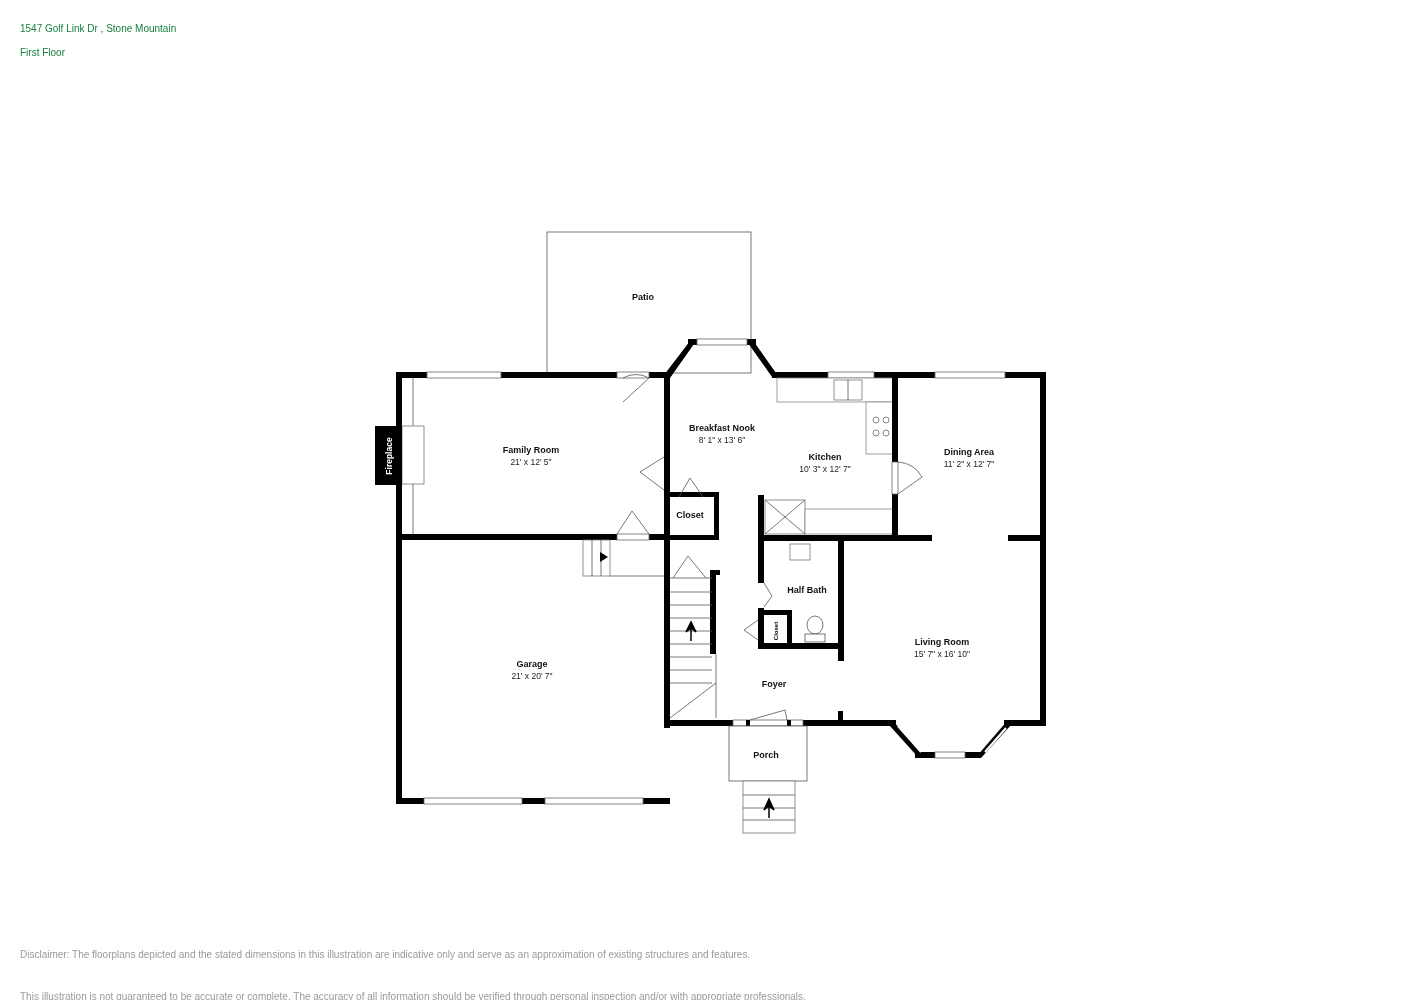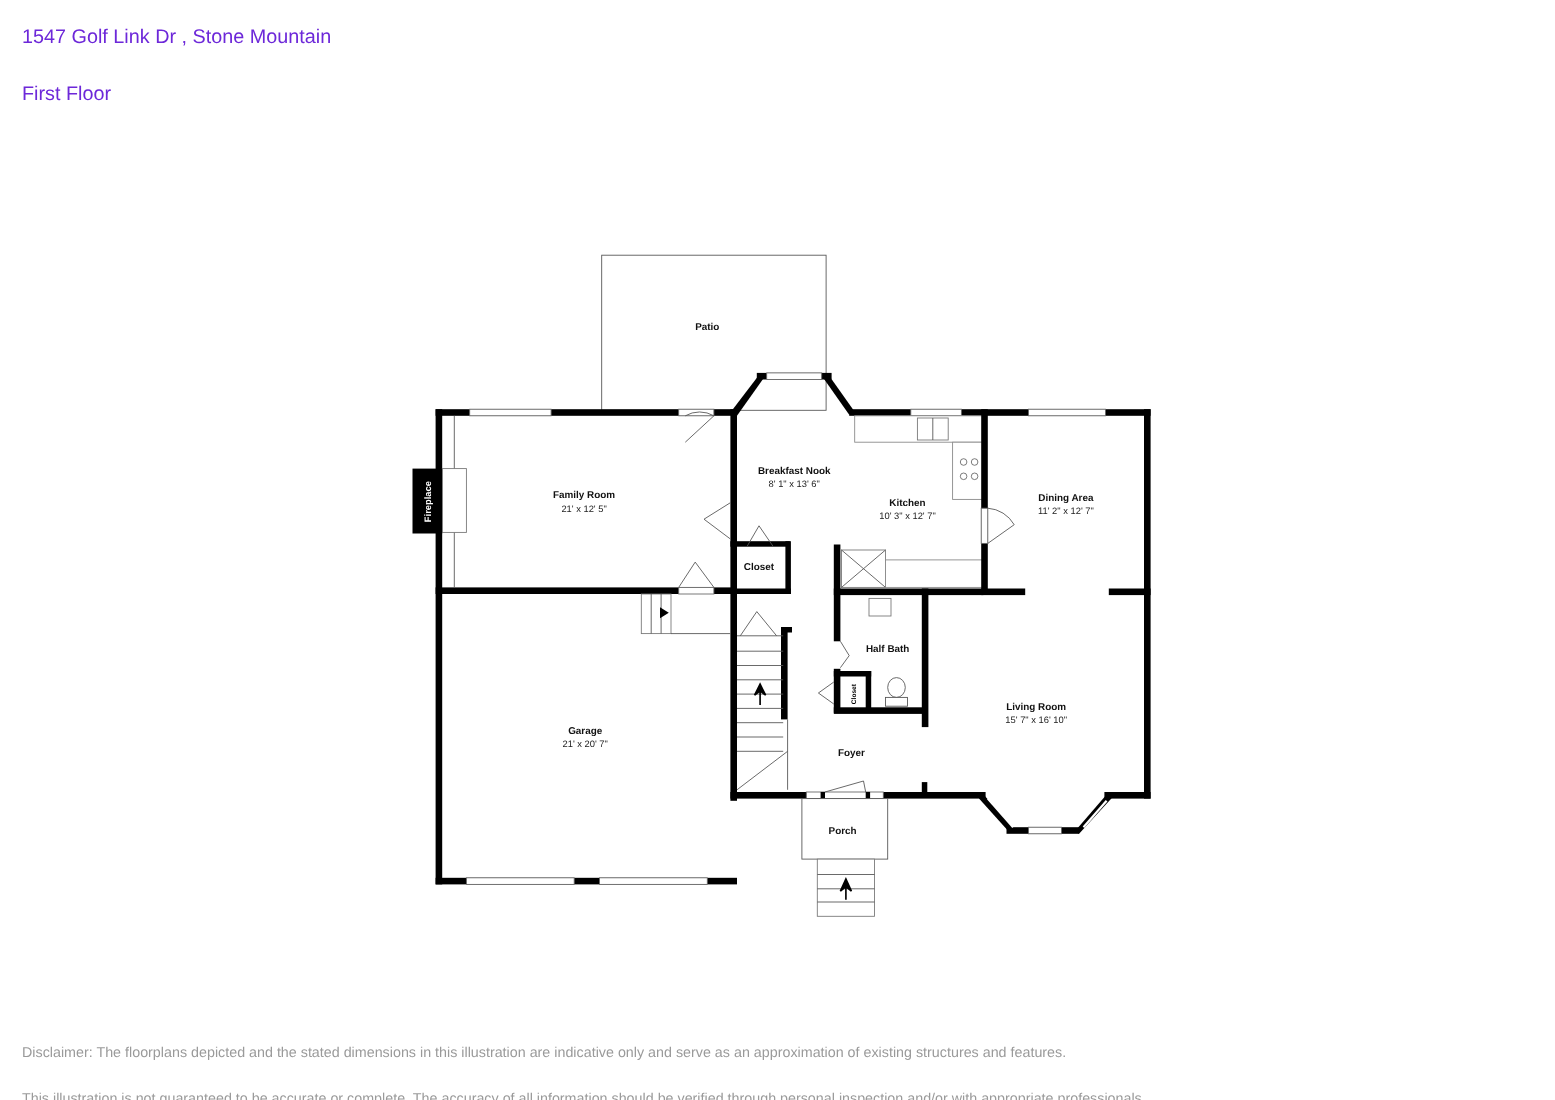--- a/index.html
+++ b/index.html
@@ -1,31 +1,31 @@
 <!DOCTYPE html>
 <html><head>
 <meta charset="utf-8">
 <style>
   html, body { margin:0; padding:0; background:#ffffff; }
   body { width:1414px; height:1000px; position:relative; overflow:hidden; font-family:"Liberation Sans", sans-serif; color:#111; }
-  .hdr { position:absolute; left:20px; font-size:18px; color:#6d28d9; }
-  .disc { position:absolute; left:20px; font-size:13px; color:#9a9a9a; }
+  .hdr { position:absolute; left:20px; font-size:10px; color:#15803d; }
+  .disc { position:absolute; left:20px; font-size:10px; color:#9a9a9a; }
   svg#plan { position:absolute; left:0; top:0; }
   .lbl { font-family:"Liberation Sans", sans-serif; font-size:9px; font-weight:bold; fill:#111; text-anchor:middle; }
   .dim { font-family:"Liberation Sans", sans-serif; font-size:8.5px; fill:#222; text-anchor:middle; }
   .wall { fill:#000; }
   .thin { stroke:#555; stroke-width:0.8; fill:none; }
   .win { fill:#fff; stroke:#666; stroke-width:0.8; }
   .door { stroke:#555; stroke-width:0.8; fill:none; }
 </style>
 </head>
 <body>
 
 <div class="hdr" style="top:23px;">1547 Golf Link Dr , Stone Mountain</div>
-<div class="hdr" style="top:47px;margin-top:28px;">First Floor</div>
+<div class="hdr" style="top:47px;">First Floor</div>
 
 <svg id="plan" width="1414" height="1000" viewBox="0 0 1414 1000">
 
   <rect x="547" y="232" width="204" height="141" fill="#fff" stroke="#555" stroke-width="0.8"></rect>
 
   <g>
     <rect class="wall" x="396" y="372" width="272" height="6"></rect>
     <rect class="wall" x="396" y="372" width="6" height="432"></rect>
     <rect class="wall" x="396" y="534" width="272" height="6"></rect>
     <rect class="wall" x="664" y="372" width="6" height="356"></rect>

